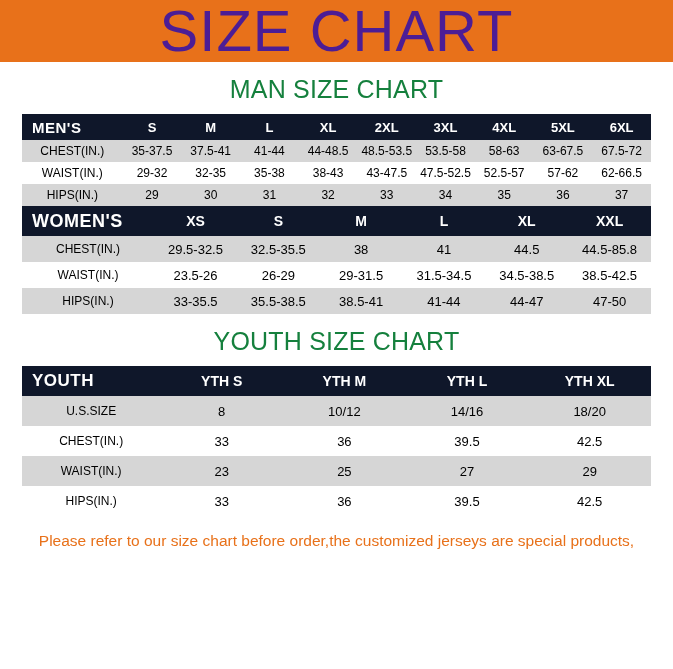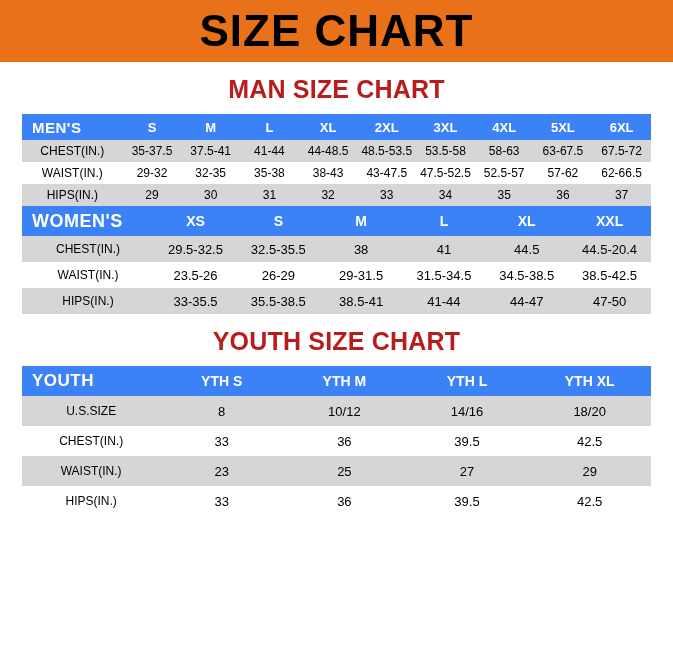--- a/index.html
+++ b/index.html
@@ -22,34 +22,34 @@
   
   .banner {
     position: relative;
     height: 62px;
     background: #e8711a;
     display: flex;
     align-items: center;
     justify-content: center;
   }
   .banner-title {
-    font-size: 44px;
-    font-weight: bold;
+    font-size: 58px;
+    font-weight: normal;
     letter-spacing: 1px;
-    color: #000000;
+    color: #4c1d95;
     line-height: 1;
     font-family: "Liberation Sans", sans-serif;
   }
 
   
   .section-title {
     text-align: center;
     font-size: 25px;
-    font-weight: bold;
-    color: #b91c1c;
+    font-weight: normal;
+    color: #15803d;
     margin: 13px 0 10px 0;
     letter-spacing: 0.2px;
   }
 
   
   .chart-wrap {
     padding: 0 22px;
   }
   table.size-table {
     width: 100%;
@@ -61,21 +61,21 @@
     text-align: center;
     font-size: 12px;
     color: #000000;
     padding: 0;
     height: 22px;
     vertical-align: middle;
     font-family: "Liberation Sans", sans-serif;
   }
   
   table.size-table thead tr {
-    background: #3b82f6;
+    background: #0f172a;
   }
   table.size-table thead th {
     color: #ffffff;
     font-weight: bold;
     font-size: 13px;
     height: 26px;
   }
   table.size-table thead th.lead {
     text-align: left;
     padding-left: 10px;
@@ -192,21 +192,21 @@
         </tr>
       </thead>
       <tbody>
         <tr class="odd">
           <td class="lead">CHEST(IN.)</td>
           <td>29.5-32.5</td>
           <td>32.5-35.5</td>
           <td>38</td>
           <td>41</td>
           <td>44.5</td>
-          <td>44.5-20.4</td>
+          <td>44.5-85.8</td>
         </tr>
         <tr class="even">
           <td class="lead">WAIST(IN.)</td>
           <td>23.5-26</td>
           <td>26-29</td>
           <td>29-31.5</td>
           <td>31.5-34.5</td>
           <td>34.5-38.5</td>
           <td>38.5-42.5</td>
         </tr>
@@ -262,15 +262,16 @@
           <td>33</td>
           <td>36</td>
           <td>39.5</td>
           <td>42.5</td>
         </tr>
       </tbody>
     </table>
   </div>
 
   <div class="footer-note">
+    <div>Please refer to our size chart before order,the customized jerseys are special products,</div>
   </div>
 
 </div>
 
 </body></html>

